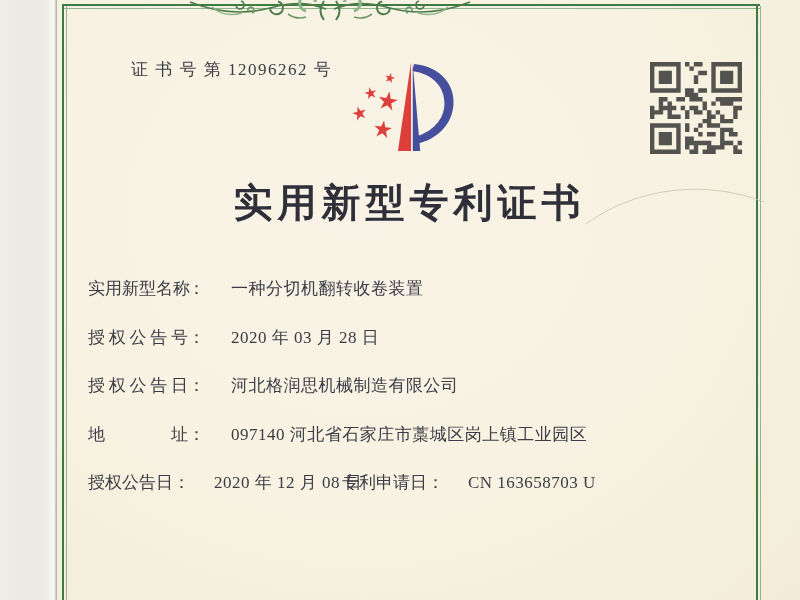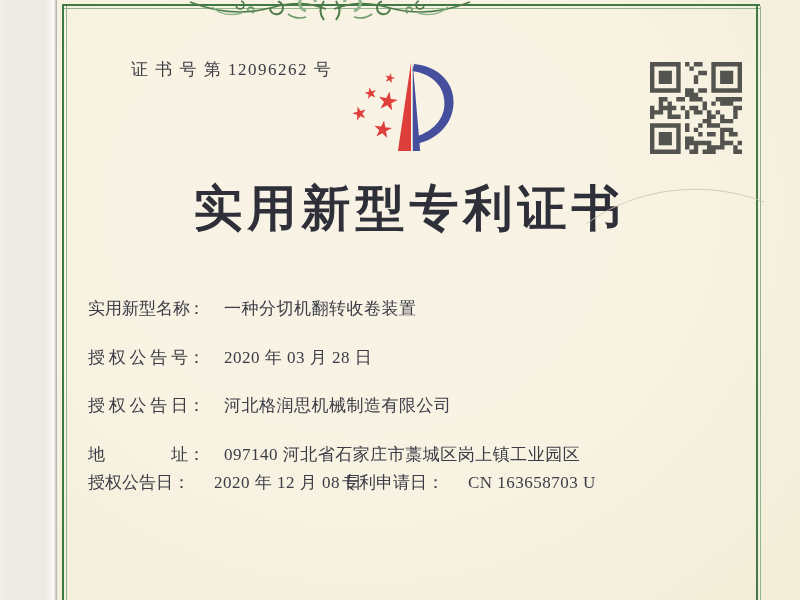--- a/index.html
+++ b/index.html
@@ -19,26 +19,26 @@
   .hline-b{position:absolute;left:62px;right:40px;top:8px;height:1px;background:var(--green-light);}
   .vline-la{position:absolute;left:62px;top:4px;bottom:0;width:2px;background:var(--green-dark);}
   .vline-lb{position:absolute;left:66px;top:6px;bottom:0;width:1px;background:var(--green-light);}
   .vline-ra{position:absolute;left:756px;top:4px;bottom:0;width:2px;background:var(--green-dark);}
   .vline-rb{position:absolute;left:760px;top:6px;bottom:0;width:1px;background:var(--green-light);}
   .flourish{position:absolute;left:188px;top:-2px;width:284px;height:28px;}
   .cert-no{position:absolute;left:87px;top:58px;font-size:17px;letter-spacing:1.5px;color:var(--ink);margin-left:44px;}
   .logo{position:absolute;left:347px;top:60px;width:112px;height:96px;}
   .qr{position:absolute;left:650px;top:62px;width:92px;height:92px;}
   .title{position:absolute;left:0;right:0;top:176px;text-align:center;
-         font-size:49px;font-weight:700;letter-spacing:5px;color:#2e2f38;padding-left:19px;}
+         font-size:39px;font-weight:700;letter-spacing:5px;color:#2e2f38;padding-left:19px;}
   .rows{position:absolute;left:0;right:0;top:277px;color:var(--ink);}
   .row{position:relative;height:48.5px;padding-left:88px;font-size:17px;line-height:24px;white-space:nowrap;}
-  .flabel{display:inline-block;width:100px;text-align:justify;text-align-last:justify;margin-top:20px;}
+  .flabel{display:inline-block;width:100px;text-align:justify;text-align-last:justify;}
   .colon{display:inline-block;}
-  .fvalue{margin-left:19px;letter-spacing:0.5px;}
+  .fvalue{margin-left:26px;letter-spacing:0.5px;}
   .footer-row .fvalue{margin-left:24px;}
   .ffield-right{position:absolute;left:342px;top:0;}
   .artifact{position:absolute;left:580px;top:172px;width:190px;height:60px;pointer-events:none;}
 </style>
 </head>
 <body>
 
 <div class="stage">
 
   <div class="edge-strip"></div>

